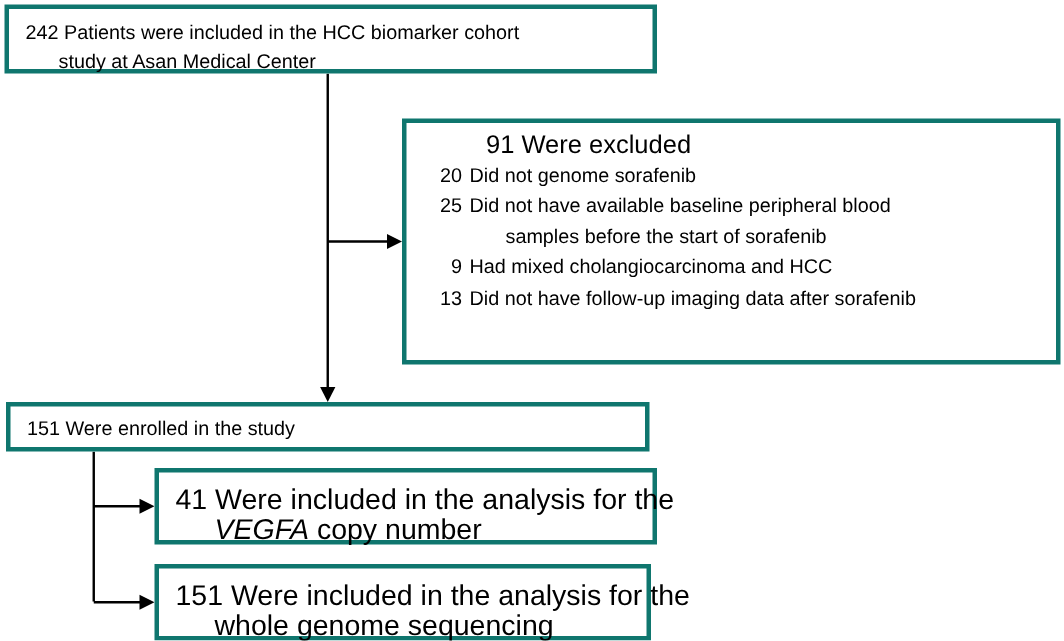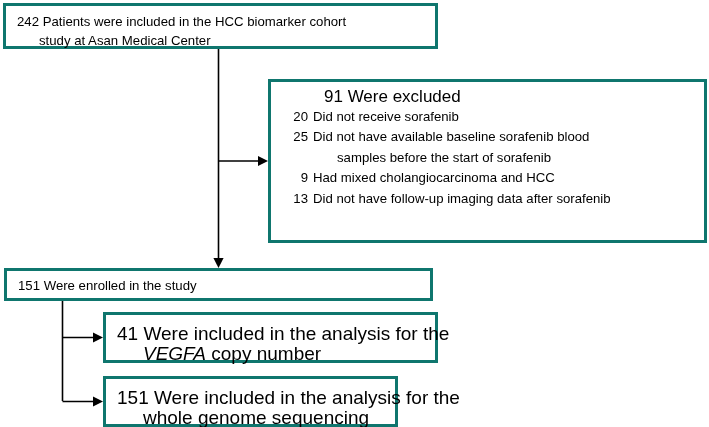--- a/index.html
+++ b/index.html
@@ -116,21 +116,21 @@
   
   #box-analysis-vegfa {
     left: 103px;
     top: 312px;
     width: 335px;
     height: 51px;
   }
   #box-analysis-wgs {
     left: 103px;
     top: 376px;
-    width: 295px;
+    width: 331px;
     height: 51px;
   }
   .analysis-text {
     position: absolute;
     left: 11px;
     top: 9px;
     font-size: 19px;
     line-height: 19.5px;
     white-space: nowrap;
   }
@@ -180,26 +180,26 @@
       <div class="line2">study at Asan Medical Center</div>
     </div>
   </div>
 
   <div class="box" id="box-excluded">
     <div class="excl-head">91 Were excluded</div>
     <div class="excl-list">
 
       <div class="excl-row">
         <span class="excl-num">20</span>
-        <span class="excl-label">Did not receive sorafenib</span>
+        <span class="excl-label">Did not genome sorafenib</span>
       </div>
 
       <div class="excl-row">
         <span class="excl-num">25</span>
-        <span class="excl-label">Did not have available baseline sorafenib blood</span>
+        <span class="excl-label">Did not have available baseline peripheral blood</span>
       </div>
       <div class="excl-cont">samples before the start of sorafenib</div>
 
       <div class="excl-row">
         <span class="excl-num">9</span>
         <span class="excl-label">Had mixed cholangiocarcinoma and HCC</span>
       </div>
 
 
       <div class="excl-row">

